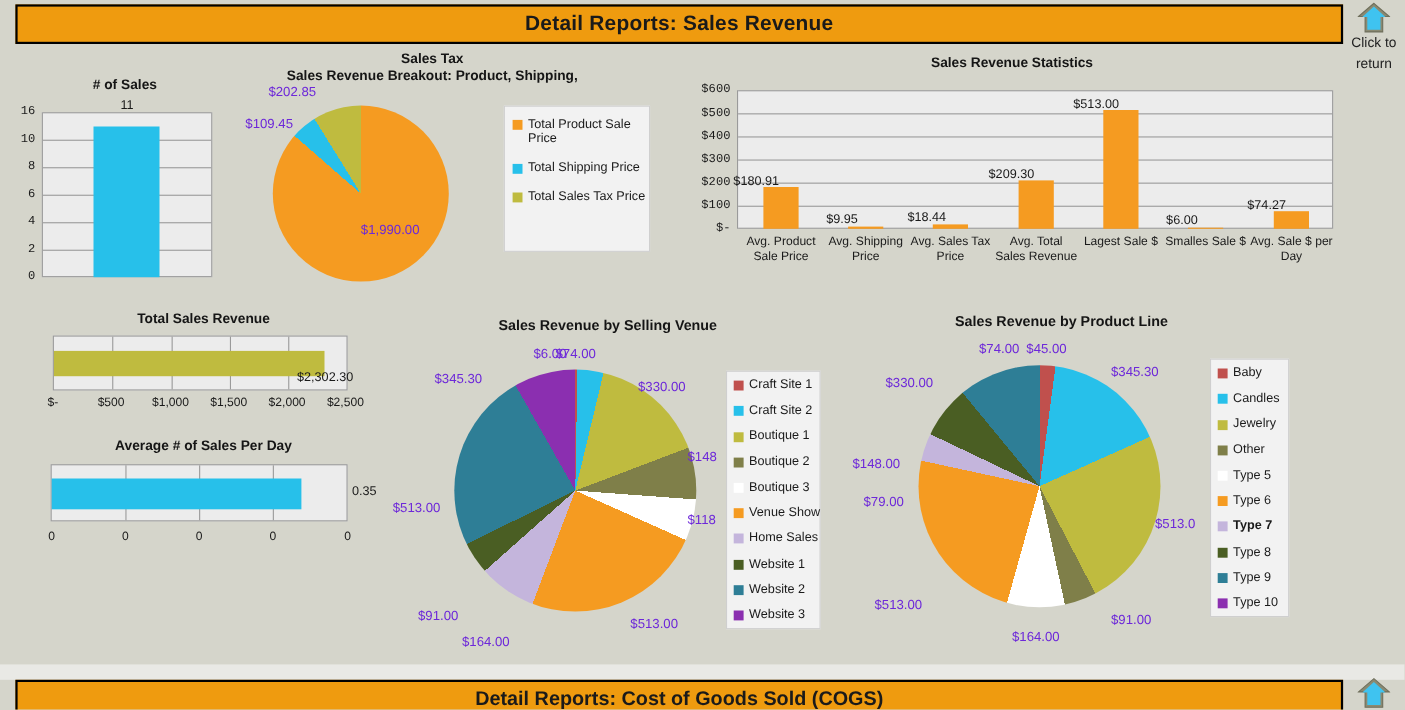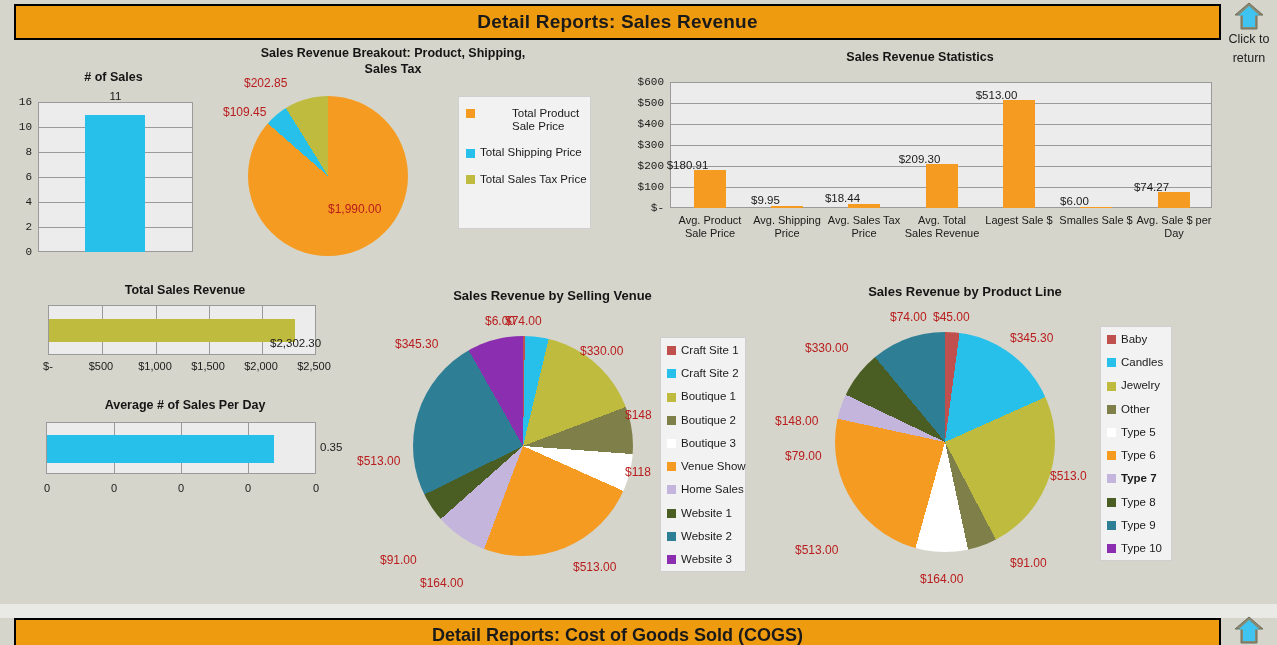--- a/index.html
+++ b/index.html
@@ -26,21 +26,21 @@
   .plot{position:relative;background:#ececec;border:1px solid #9a9a9a;border-top:none;border-bottom:none;box-sizing:border-box;}
   .gridline{position:absolute;height:1px;background:#9a9a9a;left:0;right:0;}
   .vgridline{position:absolute;width:1px;background:#9a9a9a;top:0;bottom:0;}
   .ytick{position:absolute;right:0;font-size:11px;text-align:right;color:#1a1a1a;transform:translateY(-50%);font-family:Liberation Mono, monospace;}
   .xtick{position:absolute;font-size:11px;text-align:center;color:#1a1a1a;line-height:1.15;}
   .bar{position:absolute;bottom:0;}
   .barlabel{position:absolute;font-size:11.5px;color:#1a1a1a;text-align:center;white-space:nowrap;}
   .hbar{position:absolute;}
   .pie-wrap{position:relative;}
   .pie{border-radius:50%;position:absolute;}
-  .pielabel{position:absolute;font-size:12px;color:#b91c1c;white-space:nowrap;}
+  .pielabel{position:absolute;font-size:12px;color:#6d28d9;white-space:nowrap;}
   .legend{position:absolute;background:#f2f2f2;border:1px solid #cfcfcf;box-sizing:border-box;}
   .legend-row{display:flex;align-items:center;font-size:11.5px;color:#1a1a1a;line-height:1.15;}
   .swatch{width:9px;height:9px;flex:0 0 9px;margin-right:5px;}
   .legend-label{white-space:nowrap;}
 </style>
 </head>
 <body>
 
 <div class="banner" id="top-banner">
   <span>Detail Reports:  Sales Revenue</span>
@@ -76,38 +76,38 @@
       <div class="gridline" style="top:100px;"></div>
       <div class="gridline" style="top:125px;"></div>
       <div class="gridline" style="top:149px;"></div>
       <div class="bar" style="left:46px;width:60px;height:137.5px;background:#27c0ea;"></div>
     </div>
     <div class="barlabel" style="left:52px;top:-4px;width:115px;">11</div>
   </div>
 </div>
 
 <div class="panel" id="chart-revenue-breakout" style="left:228px;top:46px;width:390px;height:235px;">
+  <div class="chart-title" style="width:330px;">Sales Tax</div>
   <div class="chart-title" style="width:330px;">Sales Revenue Breakout:  Product, Shipping,</div>
-  <div class="chart-title" style="width:330px;">Sales Tax</div>
 
   <div class="pie-wrap" style="position:absolute;left:20px;top:50px;width:160px;height:160px;">
     <div class="pie" style="left:0;top:0;width:160px;height:160px;
         background:conic-gradient(from 0deg,
           #f59b21 0deg 311.1deg,
           #27c0ea 311.1deg 328.2deg,
           #bfbb3f 328.2deg 360deg);"></div>
   </div>
   <div class="pielabel" style="left:16px;top:30px;">$202.85</div>
   <div class="pielabel" style="left:-5px;top:59px;">$109.45</div>
   <div class="pielabel" style="left:100px;top:156px;">$1,990.00</div>
 
   <div class="legend" style="left:230px;top:50px;width:133px;height:133px;padding:10px 6px 0 7px;">
     <div class="legend-row" style="align-items:flex-start;margin-bottom:13px;">
       <span class="swatch" style="background:#f59b21;margin-top:2px;"></span>
-      <span class="legend-label" style="white-space:normal;margin-left:32px;">Total Product Sale Price</span>
+      <span class="legend-label" style="white-space:normal;">Total Product Sale Price</span>
     </div>
     <div class="legend-row" style="margin-bottom:13px;">
       <span class="swatch" style="background:#27c0ea;"></span>
       <span class="legend-label">Total Shipping Price</span>
     </div>
     <div class="legend-row" style="margin-bottom:6px;">
       <span class="swatch" style="background:#bfbb3f;"></span>
       <span class="legend-label">Total Sales Tax Price</span>
     </div>
   </div>

